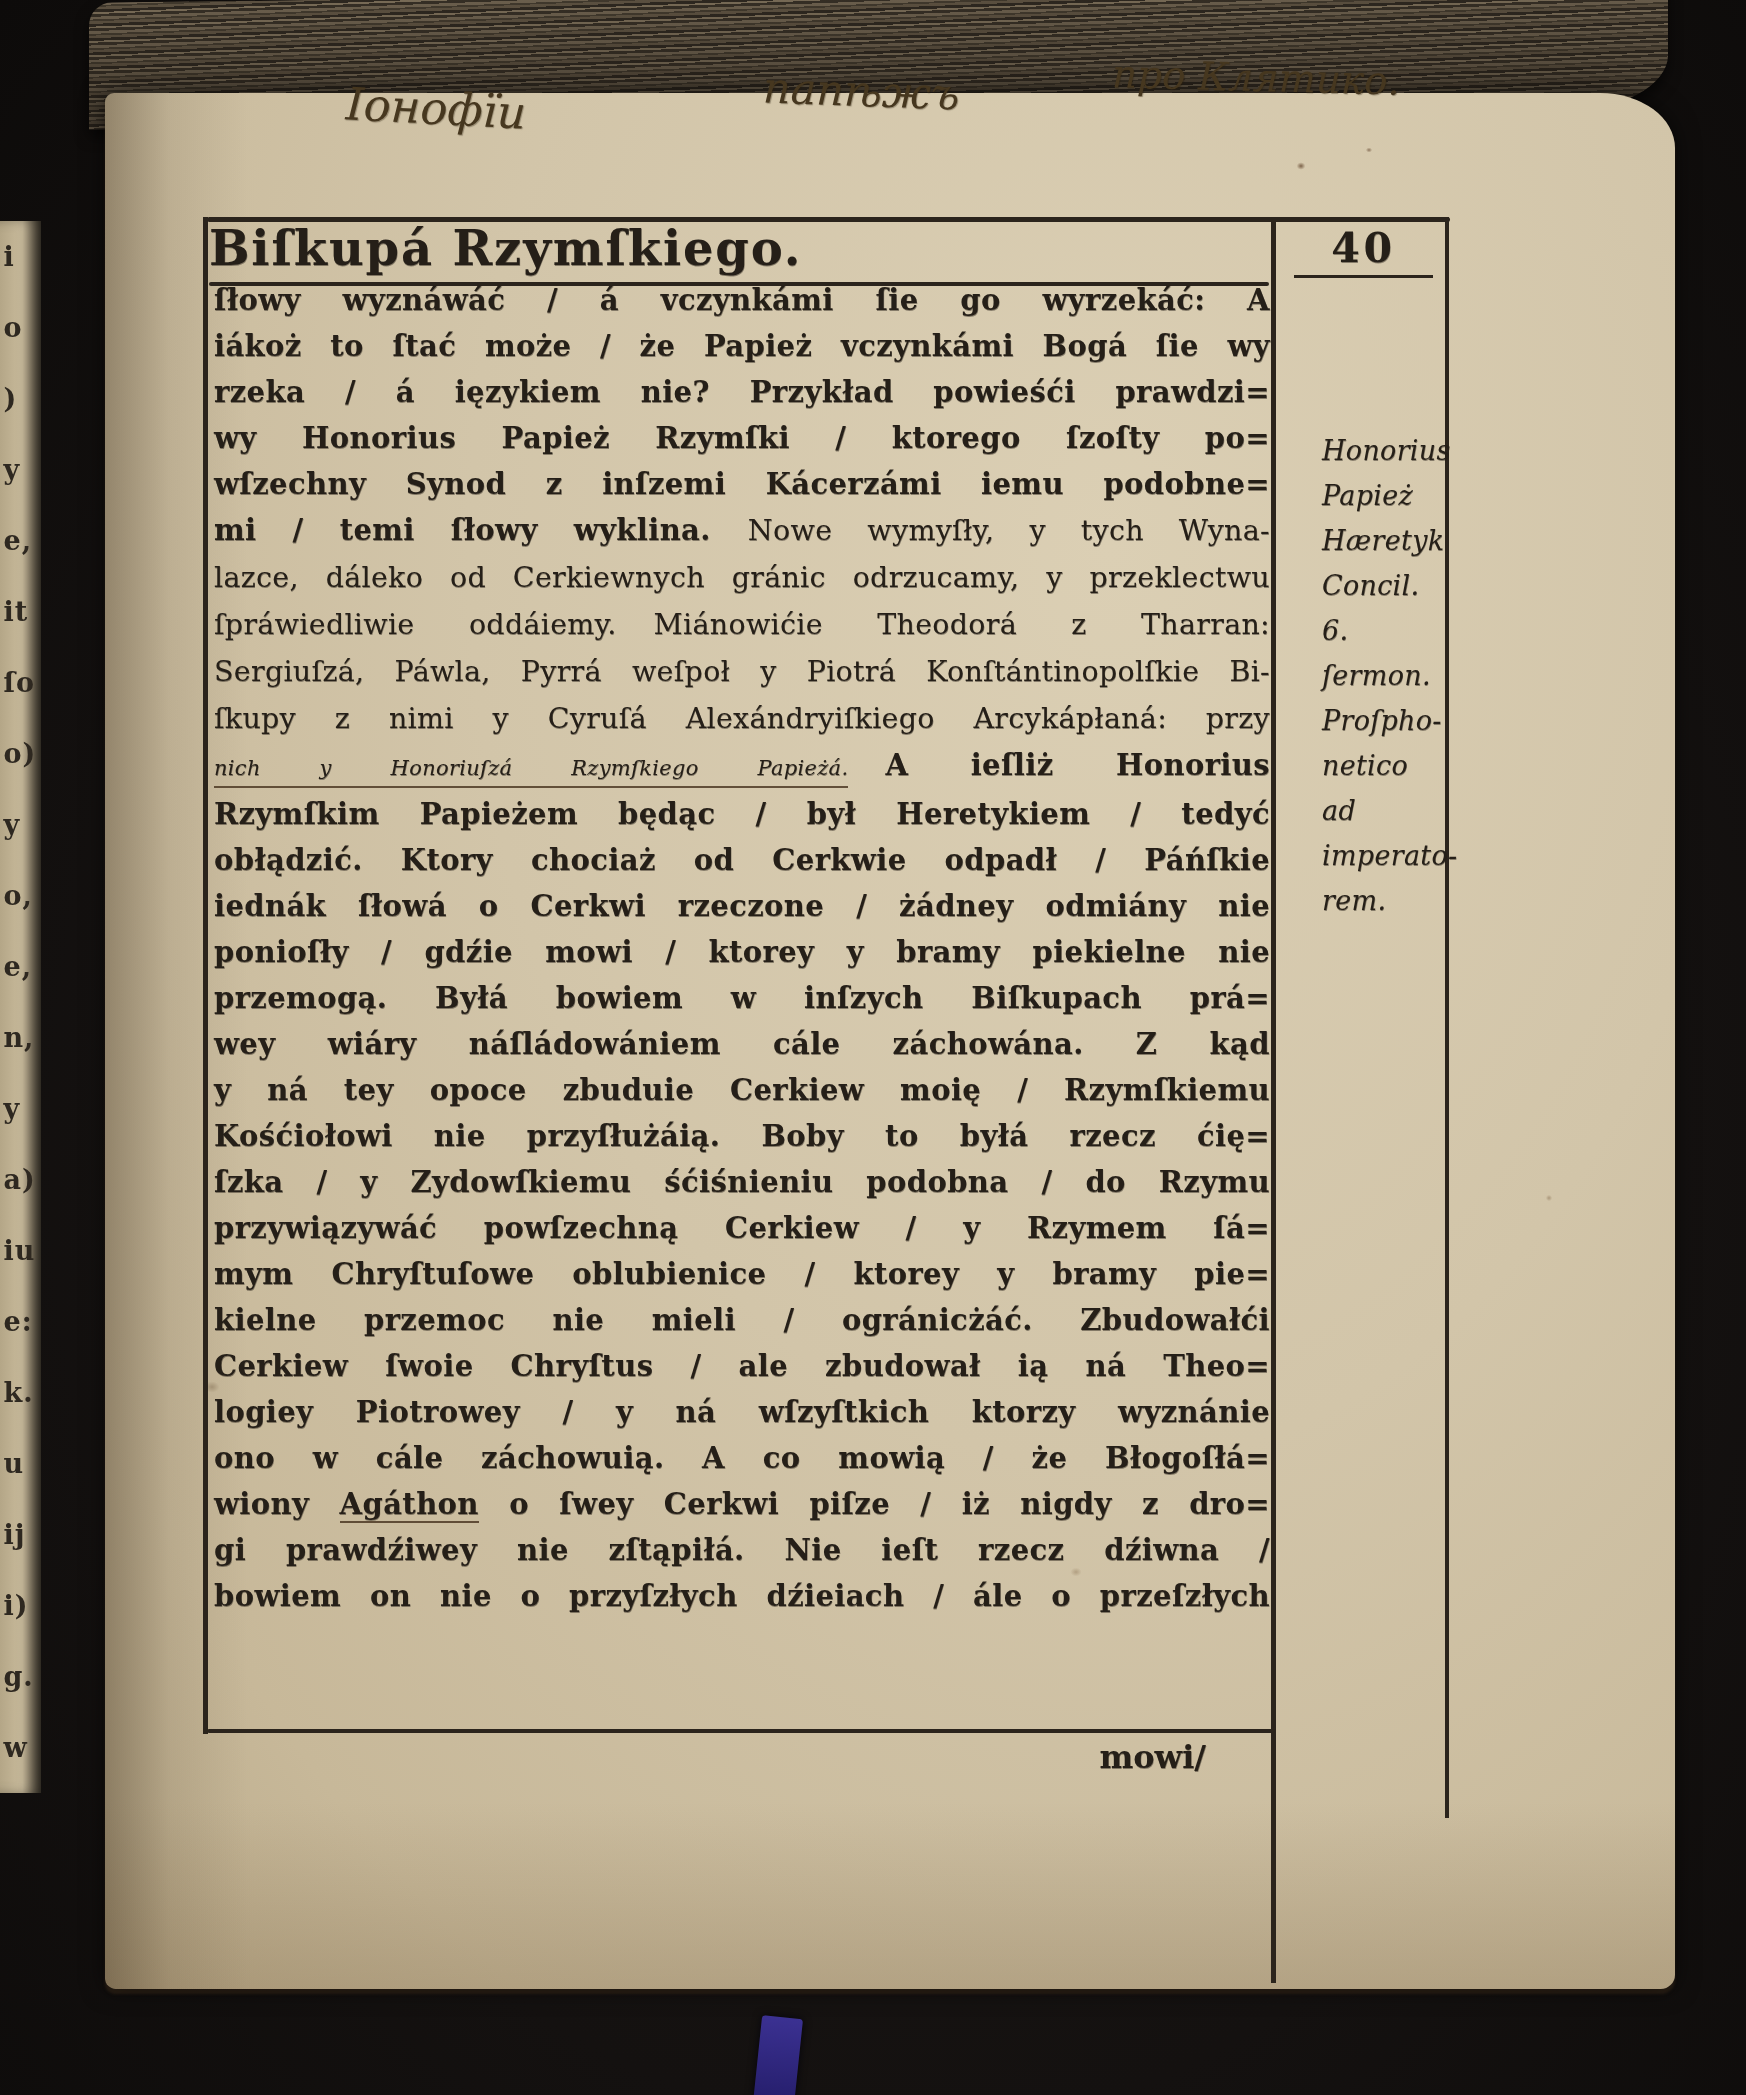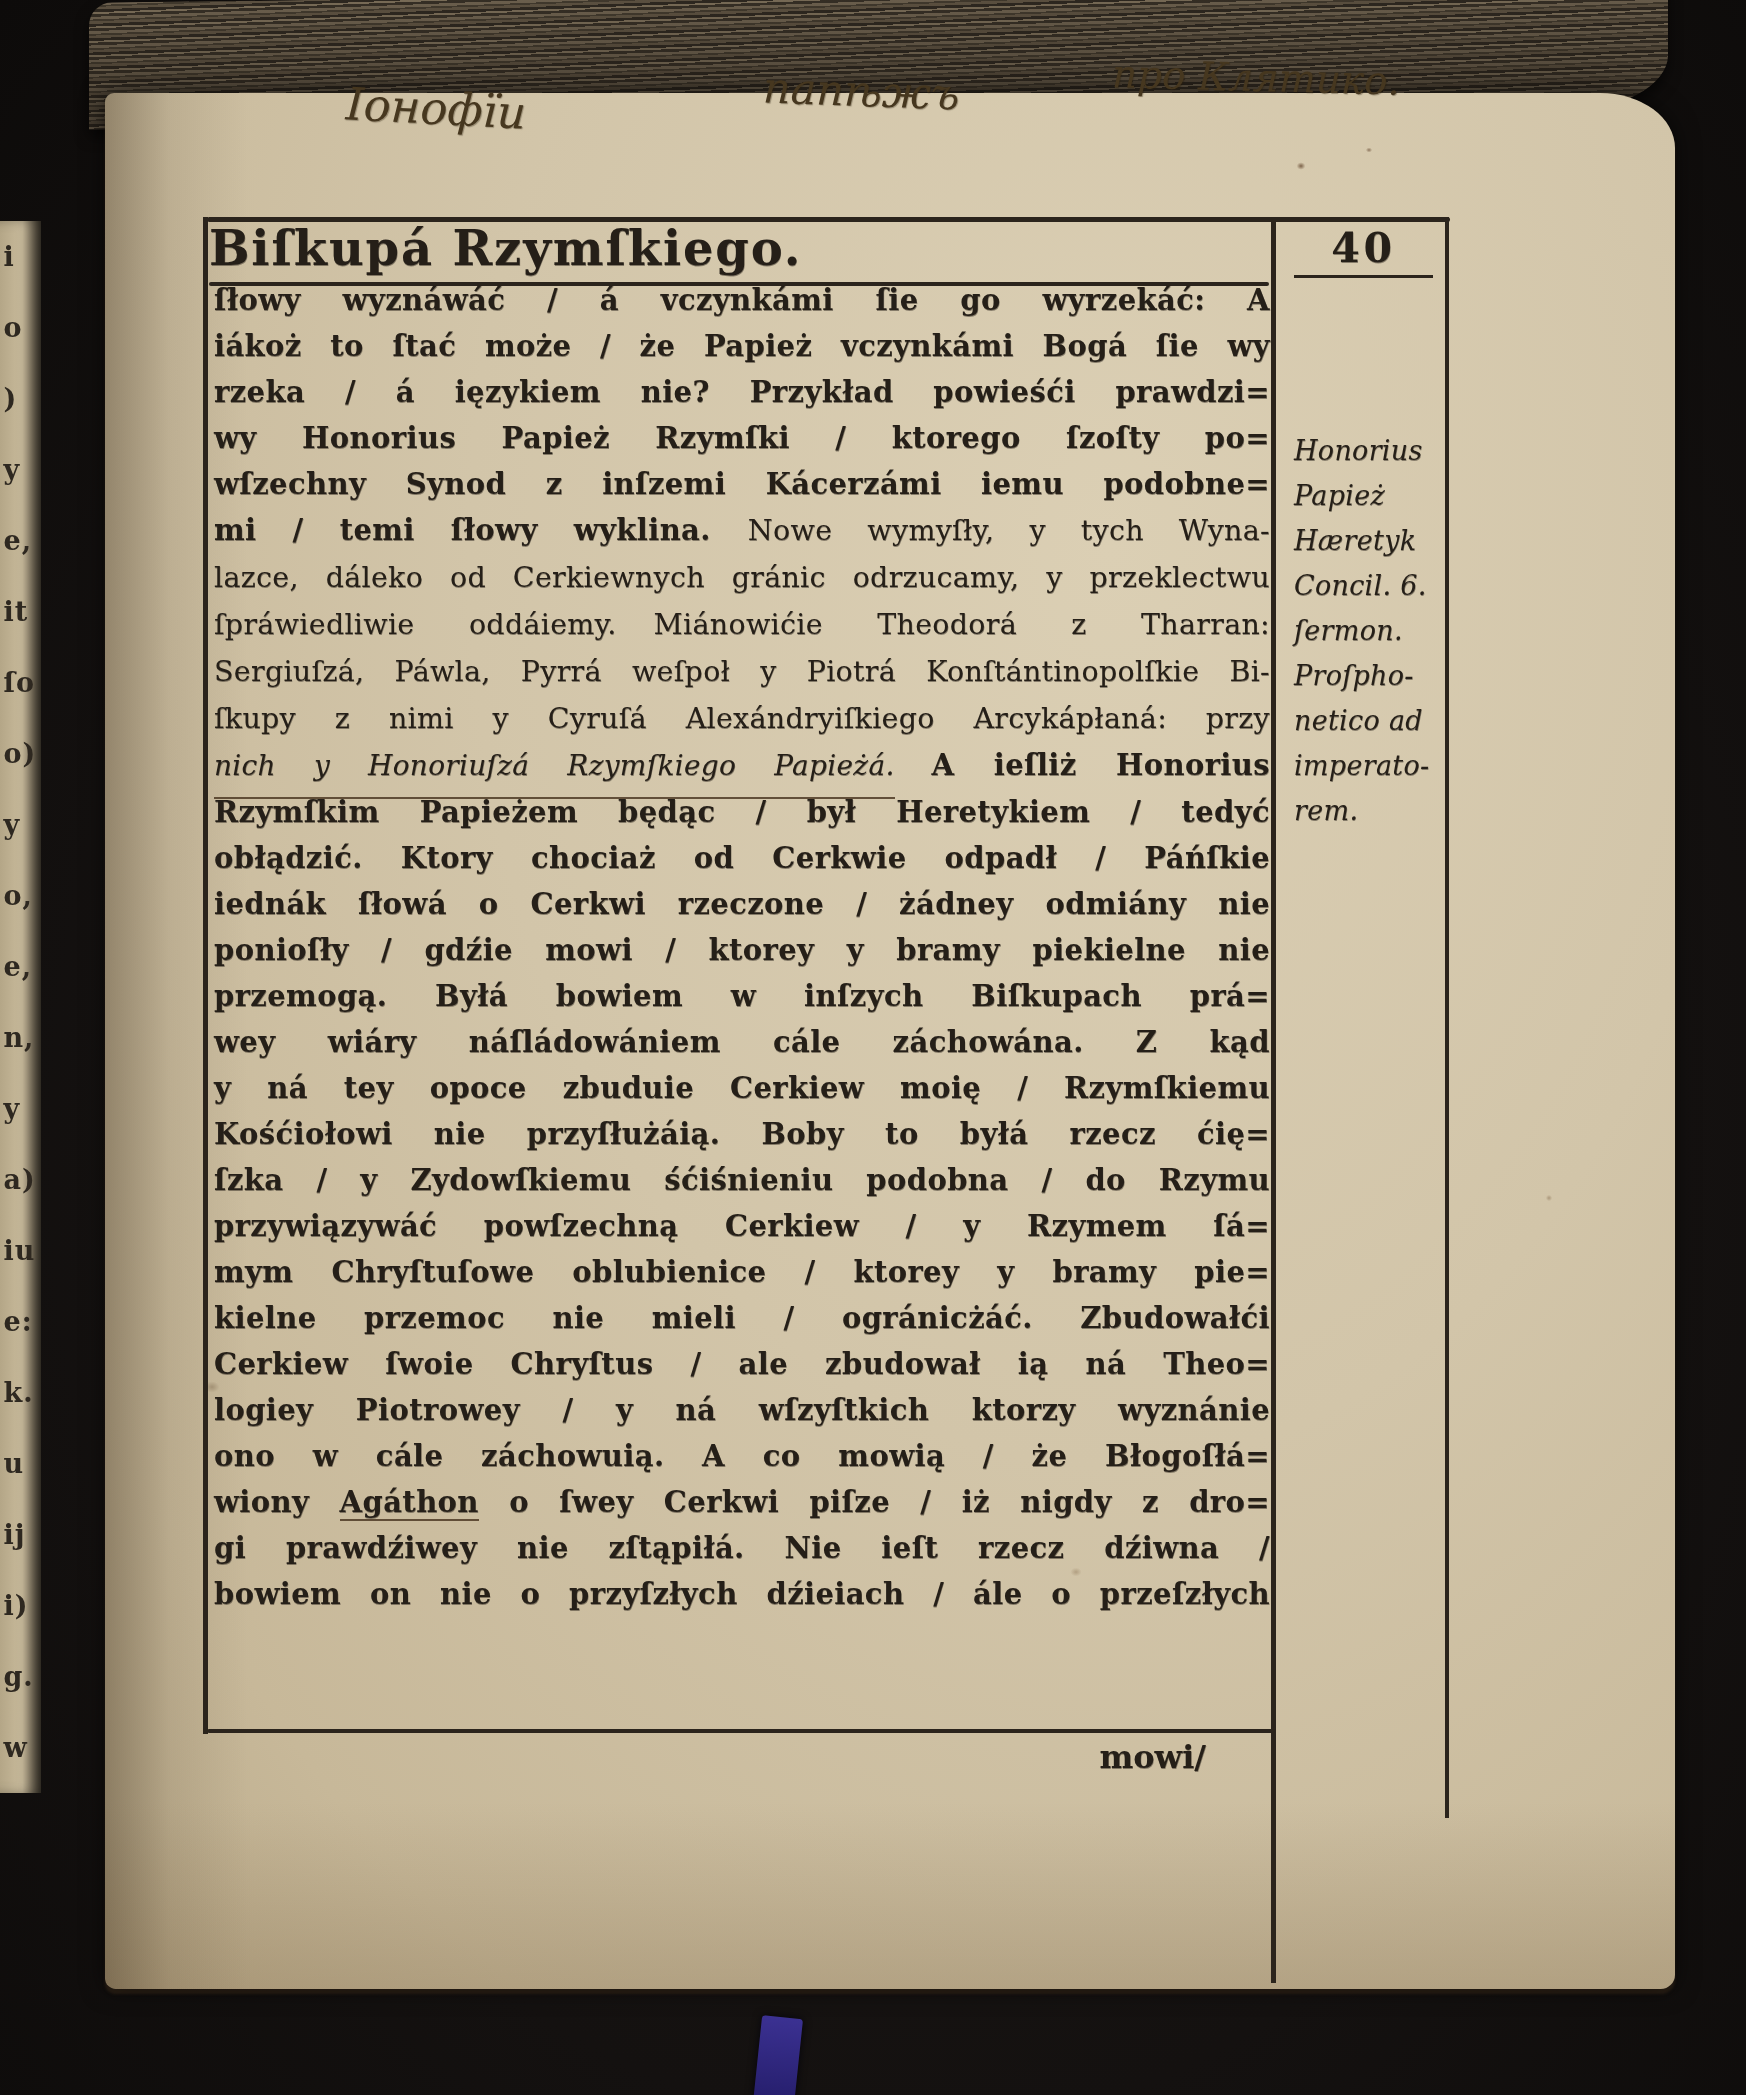--- a/index.html
+++ b/index.html
@@ -56,30 +56,30 @@
   .folio{position:absolute;left:1189px;top:130px;width:139px;text-align:center;
     font-size:41px;line-height:50px;font-weight:700;letter-spacing:3.6px;}
 
   
   .text-block{position:absolute;left:109px;top:184px;width:1056px;}
   .tl{font-size:29px;line-height:46px;text-align:justify;text-align-last:justify;
     white-space:normal;}
   .bl{font-weight:700;letter-spacing:0.4px;}
   .blu{font-weight:700;letter-spacing:0.4px;border-bottom:2.7px solid rgba(78,58,36,.85);}
   .it{font-weight:400;font-size:28.5px;letter-spacing:0.3px;}
-  .itu{font-style:italic;font-weight:400;font-size:28px;letter-spacing:0.3px;
-    border-bottom:2.7px solid rgba(78,58,36,.85);padding-bottom:15px;}
+  .itu{font-style:italic;font-weight:400;font-size:21px;letter-spacing:0.3px;
+    border-bottom:2.7px solid rgba(78,58,36,.85);padding-bottom:6px;}
   .bl + .it, .it + .it, .itu + .bl{margin-left:37px;}
 
   .catchword{position:absolute;left:109px;top:1645px;width:1056px;text-align:right;
     padding-right:64px;box-sizing:border-box;font-size:32px;font-weight:700;}
 
   
   .marginalia{position:absolute;left:1189px;top:335px;width:150px;}
-  .mn{font-style:italic;font-size:27px;line-height:45px;letter-spacing:0.3px;}
+  .mn{font-style:italic;font-size:27px;line-height:45px;letter-spacing:0.3px;margin-left:28px;}
 
   
   .hand{position:absolute;font-style:italic;color:#46371f;
     text-shadow:0.9px 0.9px 0.9px rgba(40,28,12,.35);}
   .hw1{left:346px;top:82px;font-size:45px;transform:rotate(3deg);}
   .hw2{left:763px;top:66px;font-size:43px;transform:rotate(2deg);}
   .hw3{left:1112px;top:55px;font-size:39px;transform:rotate(1.5deg);}
 
   
   .ribbon{position:absolute;left:757px;top:2017px;width:41px;height:98px;

